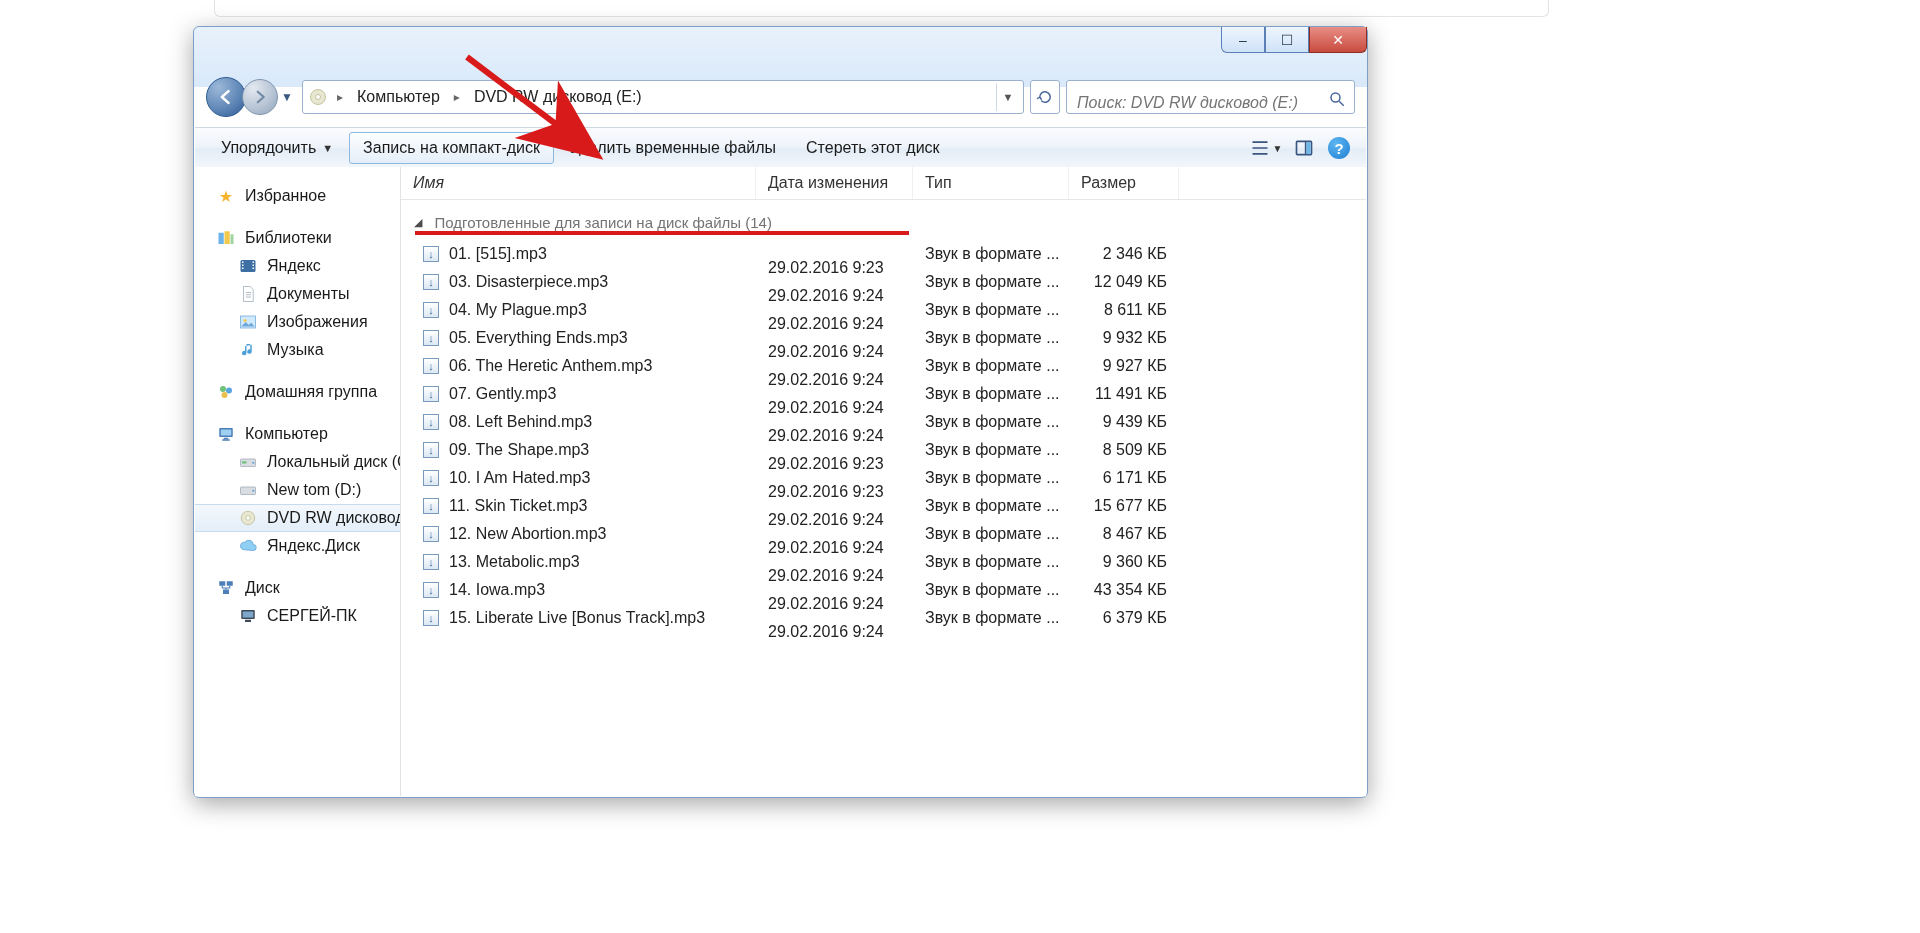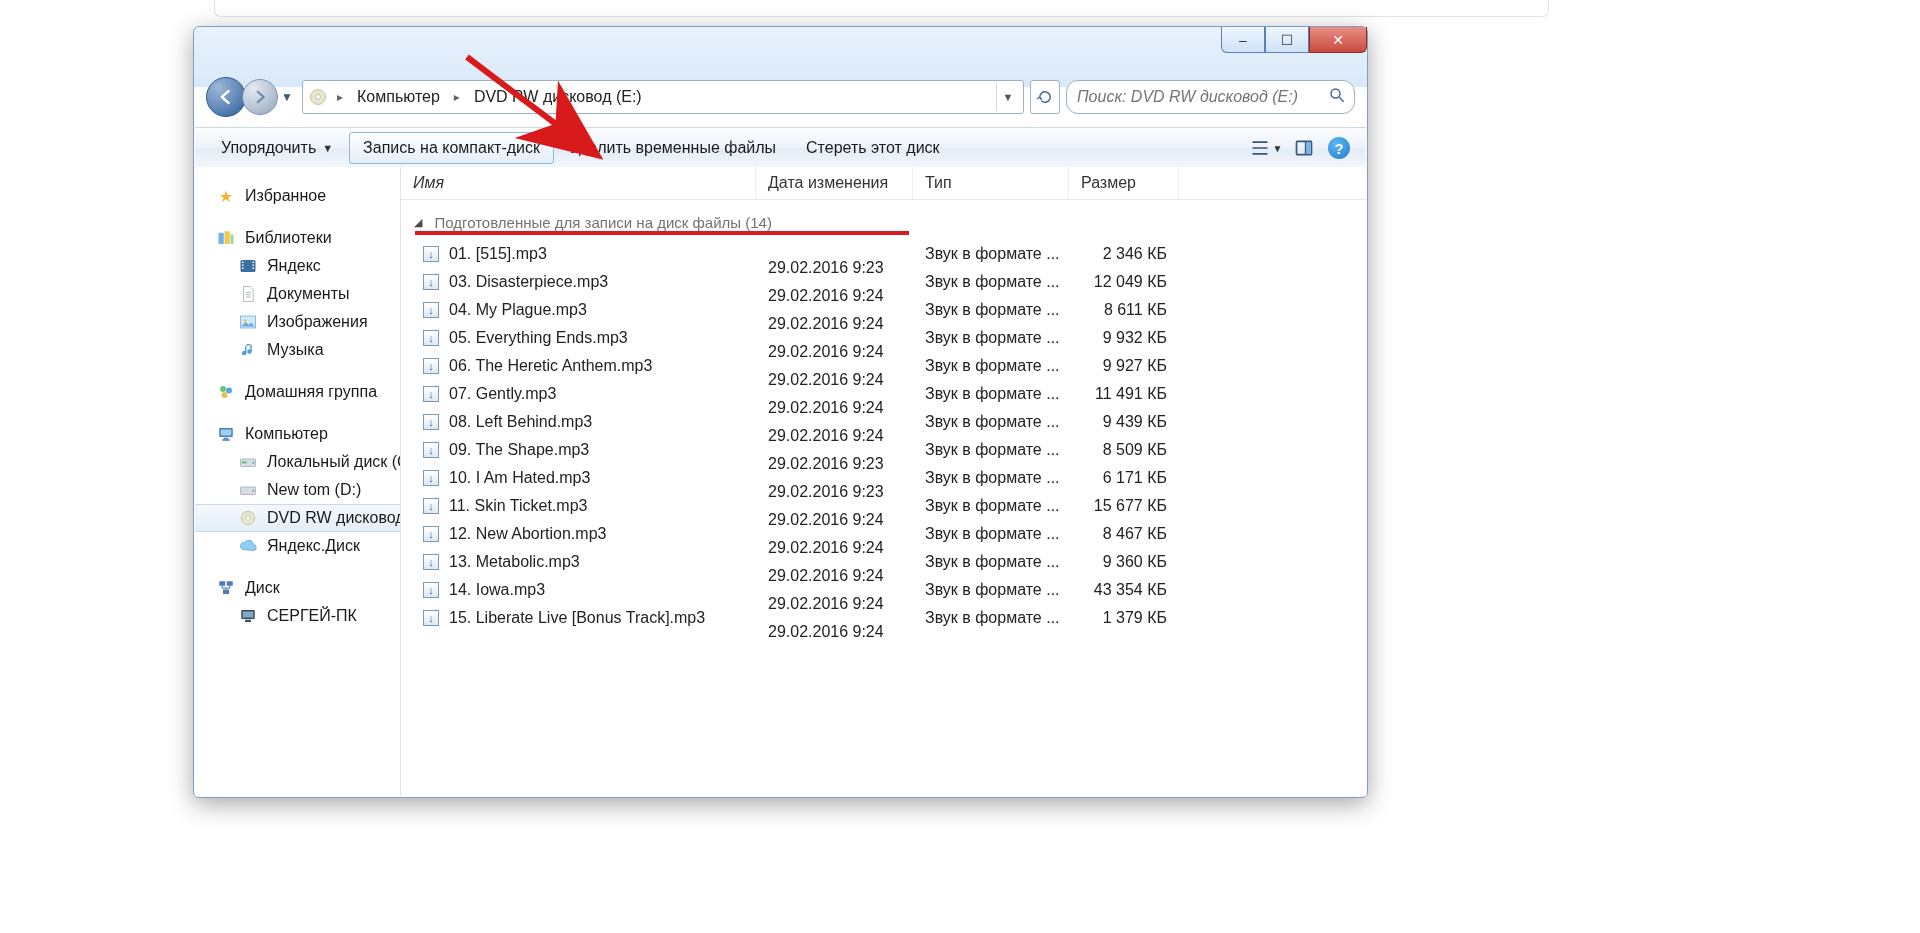--- a/index.html
+++ b/index.html
@@ -28,21 +28,21 @@
              border:1px solid #2b5a92;display:flex;align-items:center;justify-content:center;color:#fff;font-size:22px;}
   .nav-round.small{width:34px;height:34px;margin-left:-4px;background:radial-gradient(circle at 30% 25%,#e3e9f0,#b9c6d6 55%,#8fa4bc);border-color:#7f94ad;color:#5f748e;}
   .nav-drop{width:18px;height:36px;display:flex;align-items:center;justify-content:center;color:#3c5a80;font-size:12px;}
   .breadcrumb{flex:0 0 712px;height:32px;background:#fff;border:1px solid #9ab0cb;border-radius:3px;display:flex;align-items:center;padding:0 4px;gap:2px;}
   .breadcrumb .bc-icon{width:22px;height:22px;display:flex;align-items:center;justify-content:center;}
   .breadcrumb .sep{color:#666;font-size:12px;padding:0 6px;}
   .breadcrumb .crumb{padding:4px 6px;white-space:nowrap;color:#222;}
   .breadcrumb .tail{flex:1;}
   .breadcrumb .end-drop{width:22px;height:28px;display:flex;align-items:center;justify-content:center;color:#555;font-size:11px;border-left:1px solid #cfd8e3;}
   .refresh-btn{width:28px;height:32px;border:1px solid #9ab0cb;border-radius:3px;background:#fff;display:flex;align-items:center;justify-content:center;color:#4a679b;font-size:18px;}
-  .search{flex:1;height:32px;border:1px solid #9ab0cb;border-radius:12px;background:#fff;display:flex;align-items:center;padding:0 8px;}
+  .search{flex:1;height:32px;border:1px solid #9ab0cb;border-radius:3px;background:#fff;display:flex;align-items:flex-end;padding:0 8px;}
   .search input{flex:1;border:none;outline:none;font-style:italic;color:#888;font-size:16px;background:transparent;}
   .search .search-icon{color:#4a679b;font-size:18px;}
   
   .toolbar{position:absolute;left:1px;top:100px;right:1px;height:40px;
            background:linear-gradient(#fbfcfe,#eef3fa 48%,#e3ecf6 52%,#f3f7fc);
            border-top:1px solid #cfd8e3;border-bottom:1px solid #cfd8e3;
            display:flex;align-items:center;padding:0 12px;gap:2px;}
   .tbtn{height:30px;padding:0 14px;display:flex;align-items:center;border-radius:3px;color:#1a1a1a;white-space:nowrap;}
   .tbtn.selected{background:linear-gradient(#fdfefe,#e5eef9);border:1px solid #8db9e0;padding:0 13px;}
   .tbtn .caret{margin-left:6px;font-size:11px;color:#333;}
@@ -454,21 +454,21 @@
             <div class="c-type">Звук в формате ...</div>
             <div class="c-size">43 354 КБ</div>
           </div>
           <div class="row">
             <div class="c-name">
               <span class="add-icon">↓</span>
               <span>15. Liberate Live [Bonus Track].mp3</span>
             </div>
             <div class="c-date">29.02.2016 9:24</div>
             <div class="c-type">Звук в формате ...</div>
-            <div class="c-size">1 379 КБ</div>
+            <div class="c-size">6 379 КБ</div>
           </div>
         </div>
     </div>
   </div>
 
   <div class="arrow-wrap">
     <svg viewBox="0 0 160 130">
       <defs>
         <marker id="ah" markerWidth="14" markerHeight="14" refX="11" refY="6" orient="auto">
           <path d="M0 0 L14 6 L0 12 L4 6 Z" fill="#d91a1a"></path>

